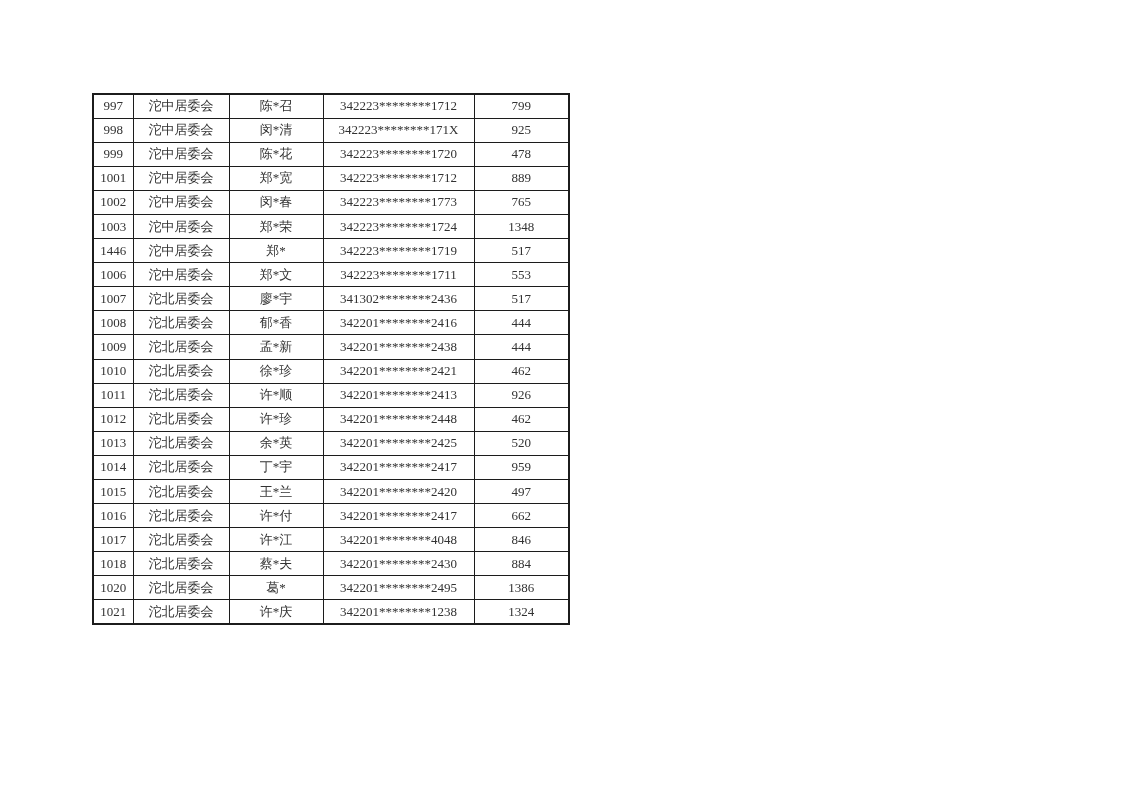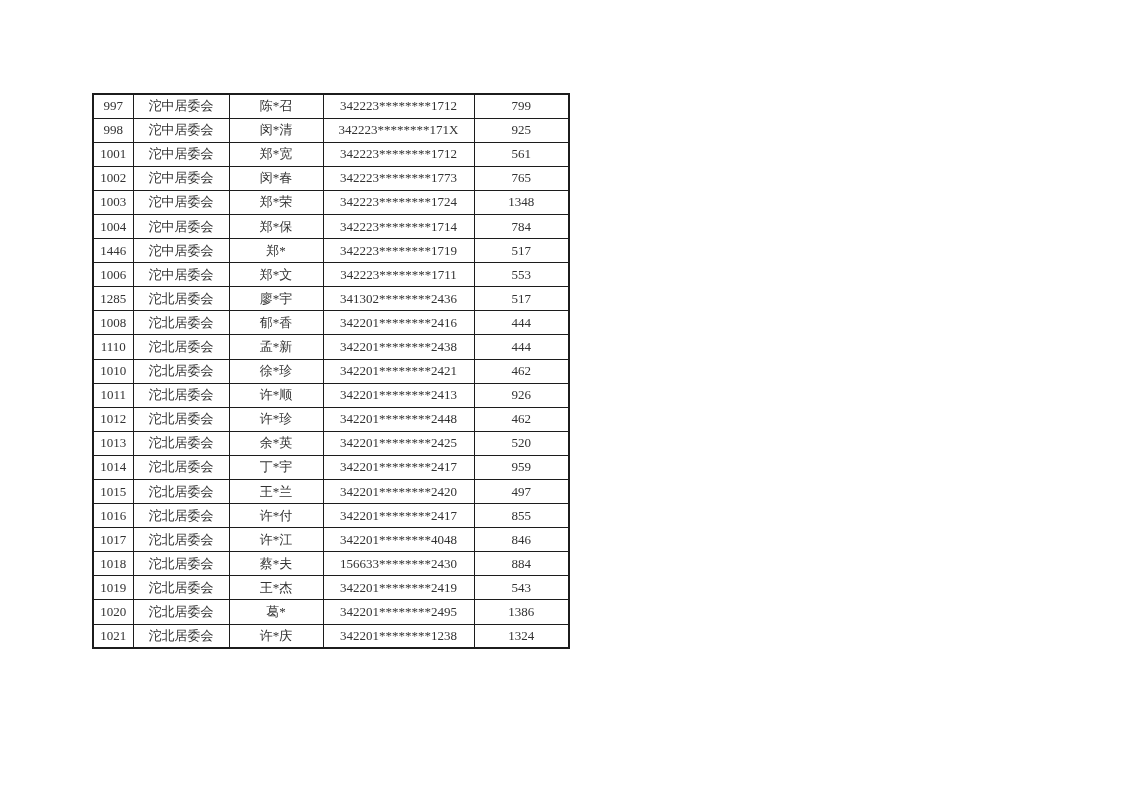--- a/index.html
+++ b/index.html
@@ -62,77 +62,77 @@
           <td>799</td>
         </tr>
         <tr>
           <td>998</td>
           <td>沱中居委会</td>
           <td>闵*清</td>
           <td>342223********171X</td>
           <td>925</td>
         </tr>
         <tr>
+          <td>999</td>
+          <td>沱中居委会</td>
+          <td>陈*花</td>
+          <td>342223********1720</td>
+          <td>478</td>
+        </tr>
+        <tr>
           <td>1001</td>
           <td>沱中居委会</td>
           <td>郑*宽</td>
           <td>342223********1712</td>
-          <td>561</td>
+          <td>889</td>
         </tr>
         <tr>
           <td>1002</td>
           <td>沱中居委会</td>
           <td>闵*春</td>
           <td>342223********1773</td>
           <td>765</td>
         </tr>
         <tr>
           <td>1003</td>
           <td>沱中居委会</td>
           <td>郑*荣</td>
           <td>342223********1724</td>
           <td>1348</td>
         </tr>
         <tr>
-          <td>1004</td>
-          <td>沱中居委会</td>
-          <td>郑*保</td>
-          <td>342223********1714</td>
-          <td>784</td>
-        </tr>
-        <tr>
           <td>1446</td>
           <td>沱中居委会</td>
           <td>郑*</td>
           <td>342223********1719</td>
           <td>517</td>
         </tr>
         <tr>
           <td>1006</td>
           <td>沱中居委会</td>
           <td>郑*文</td>
           <td>342223********1711</td>
           <td>553</td>
         </tr>
         <tr>
-          <td>1285</td>
+          <td>1007</td>
           <td>沱北居委会</td>
           <td>廖*宇</td>
           <td>341302********2436</td>
           <td>517</td>
         </tr>
         <tr>
           <td>1008</td>
           <td>沱北居委会</td>
           <td>郁*香</td>
           <td>342201********2416</td>
           <td>444</td>
         </tr>
         <tr>
-          <td>1110</td>
+          <td>1009</td>
           <td>沱北居委会</td>
           <td>孟*新</td>
           <td>342201********2438</td>
           <td>444</td>
         </tr>
         <tr>
           <td>1010</td>
           <td>沱北居委会</td>
           <td>徐*珍</td>
           <td>342201********2421</td>
@@ -171,42 +171,35 @@
           <td>沱北居委会</td>
           <td>王*兰</td>
           <td>342201********2420</td>
           <td>497</td>
         </tr>
         <tr>
           <td>1016</td>
           <td>沱北居委会</td>
           <td>许*付</td>
           <td>342201********2417</td>
-          <td>855</td>
+          <td>662</td>
         </tr>
         <tr>
           <td>1017</td>
           <td>沱北居委会</td>
           <td>许*江</td>
           <td>342201********4048</td>
           <td>846</td>
         </tr>
         <tr>
           <td>1018</td>
           <td>沱北居委会</td>
           <td>蔡*夫</td>
-          <td>156633********2430</td>
+          <td>342201********2430</td>
           <td>884</td>
-        </tr>
-        <tr>
-          <td>1019</td>
-          <td>沱北居委会</td>
-          <td>王*杰</td>
-          <td>342201********2419</td>
-          <td>543</td>
         </tr>
         <tr>
           <td>1020</td>
           <td>沱北居委会</td>
           <td>葛*</td>
           <td>342201********2495</td>
           <td>1386</td>
         </tr>
         <tr>
           <td>1021</td>

